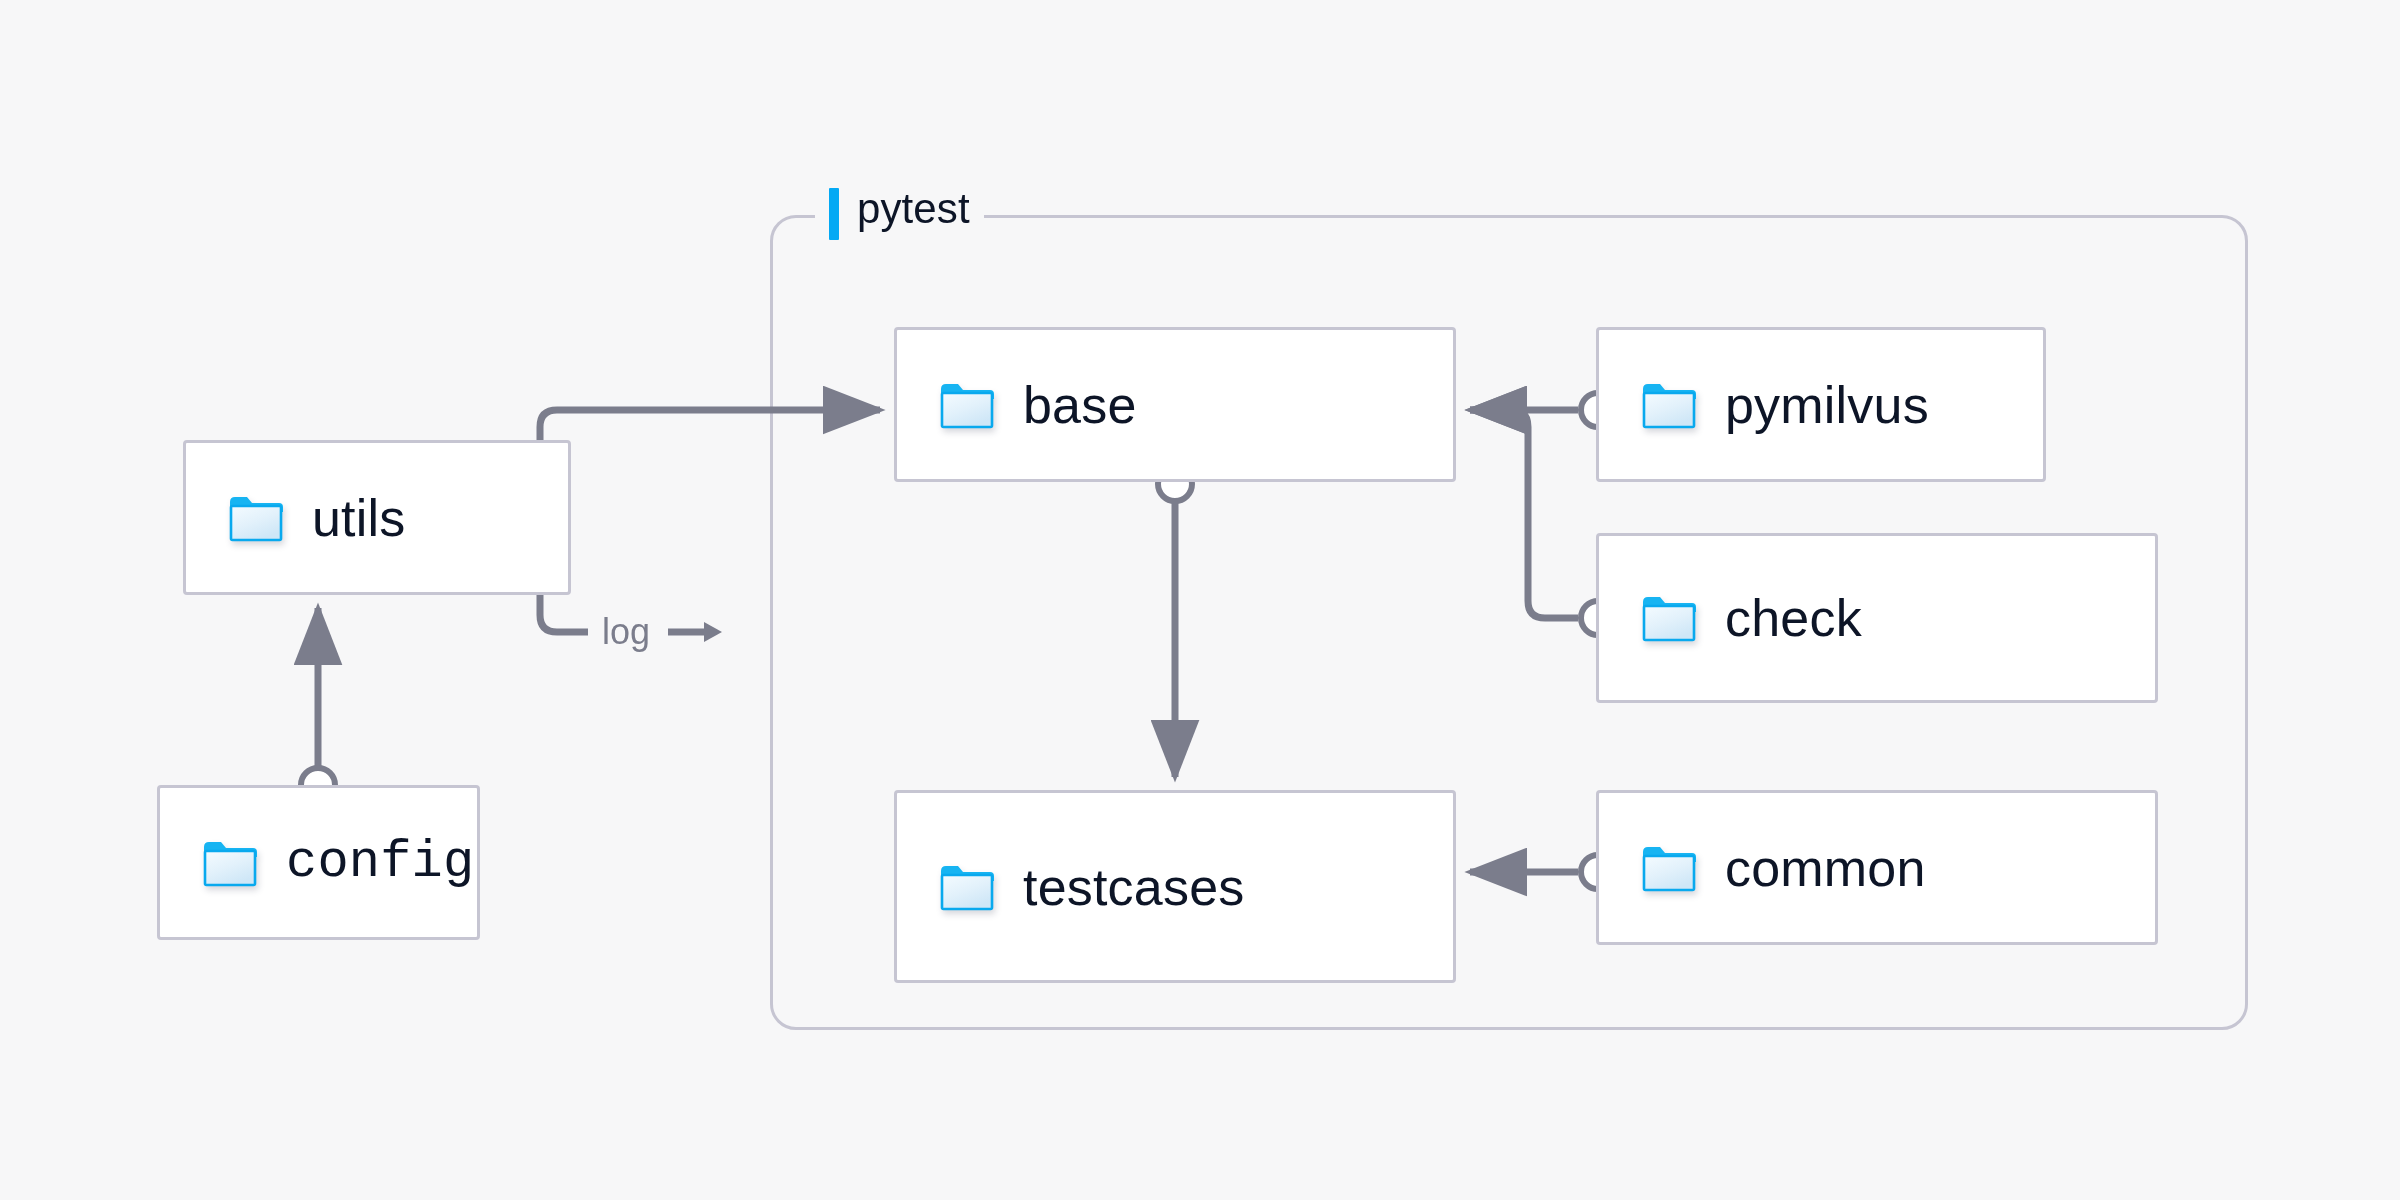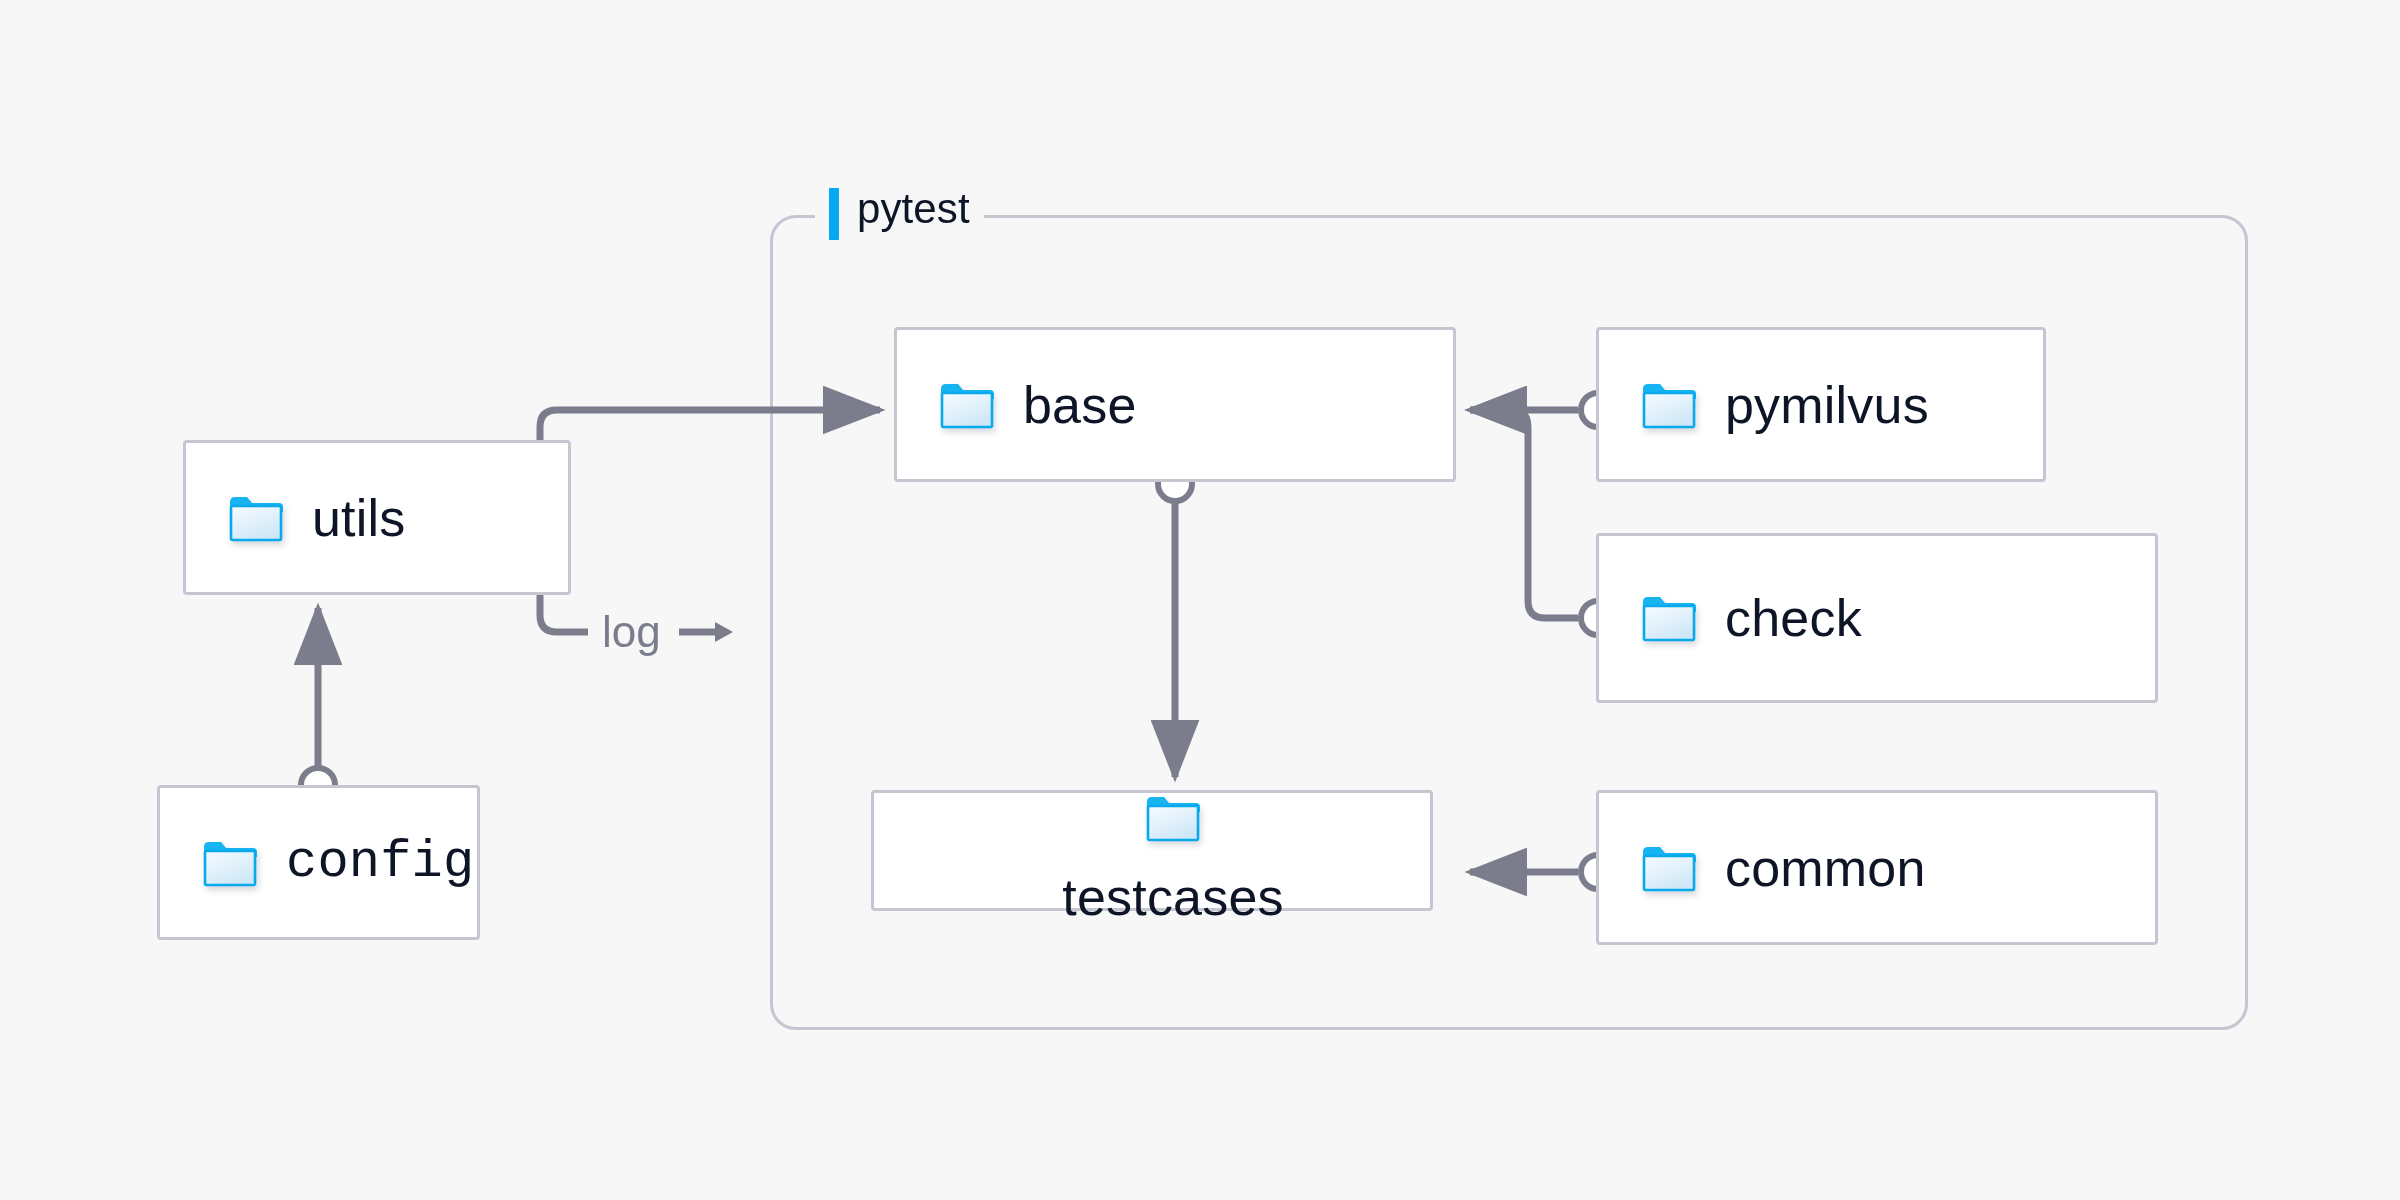--- a/index.html
+++ b/index.html
@@ -108,21 +108,21 @@
     position: absolute;
     display: flex;
     align-items: center;
     gap: 18px;
     background: #f7f7f8;
     padding: 0 14px;
     height: 62px;
     box-sizing: border-box;
   }
   .edge-label-text {
-    font-size: 44px;
+    font-size: 36px;
     color: #7b7d8c;
     line-height: 1;
     white-space: nowrap;
   }
   .edge-label-arrow {
     width: 54px;
     height: 26px;
     flex: none;
     display: block;
   }
@@ -186,21 +186,21 @@
         </svg>
         <span class="node-label">config</span>
       </div>
       <div class="node" style="left: 894px; top: 327px; width: 562px; height: 155px;">
         <svg class="folder-icon" viewBox="0 0 56 50">
           <path d="M2 9 Q2 4 7 4 L19 4 L24 10 L51 10 Q55 10 55 14 L55 19 L2 19 Z" fill="#17b4f2"></path>
           <rect x="3" y="13" width="50" height="34" rx="1.5" fill="url(#folderBody)" stroke="#09a9ee" stroke-width="2.6"></rect>
         </svg>
         <span class="node-label">base</span>
       </div>
-      <div class="node" style="left: 871px; top: 790px; width: 562px; height: 121px; flex-direction: column;">
+      <div class="node" style="left: 894px; top: 790px; width: 562px; height: 193px;">
         <svg class="folder-icon" viewBox="0 0 56 50">
           <path d="M2 9 Q2 4 7 4 L19 4 L24 10 L51 10 Q55 10 55 14 L55 19 L2 19 Z" fill="#17b4f2"></path>
           <rect x="3" y="13" width="50" height="34" rx="1.5" fill="url(#folderBody)" stroke="#09a9ee" stroke-width="2.6"></rect>
         </svg>
         <span class="node-label">testcases</span>
       </div>
       <div class="node" style="left: 1596px; top: 327px; width: 450px; height: 155px;">
         <svg class="folder-icon" viewBox="0 0 56 50">
           <path d="M2 9 Q2 4 7 4 L19 4 L24 10 L51 10 Q55 10 55 14 L55 19 L2 19 Z" fill="#17b4f2"></path>
           <rect x="3" y="13" width="50" height="34" rx="1.5" fill="url(#folderBody)" stroke="#09a9ee" stroke-width="2.6"></rect>

